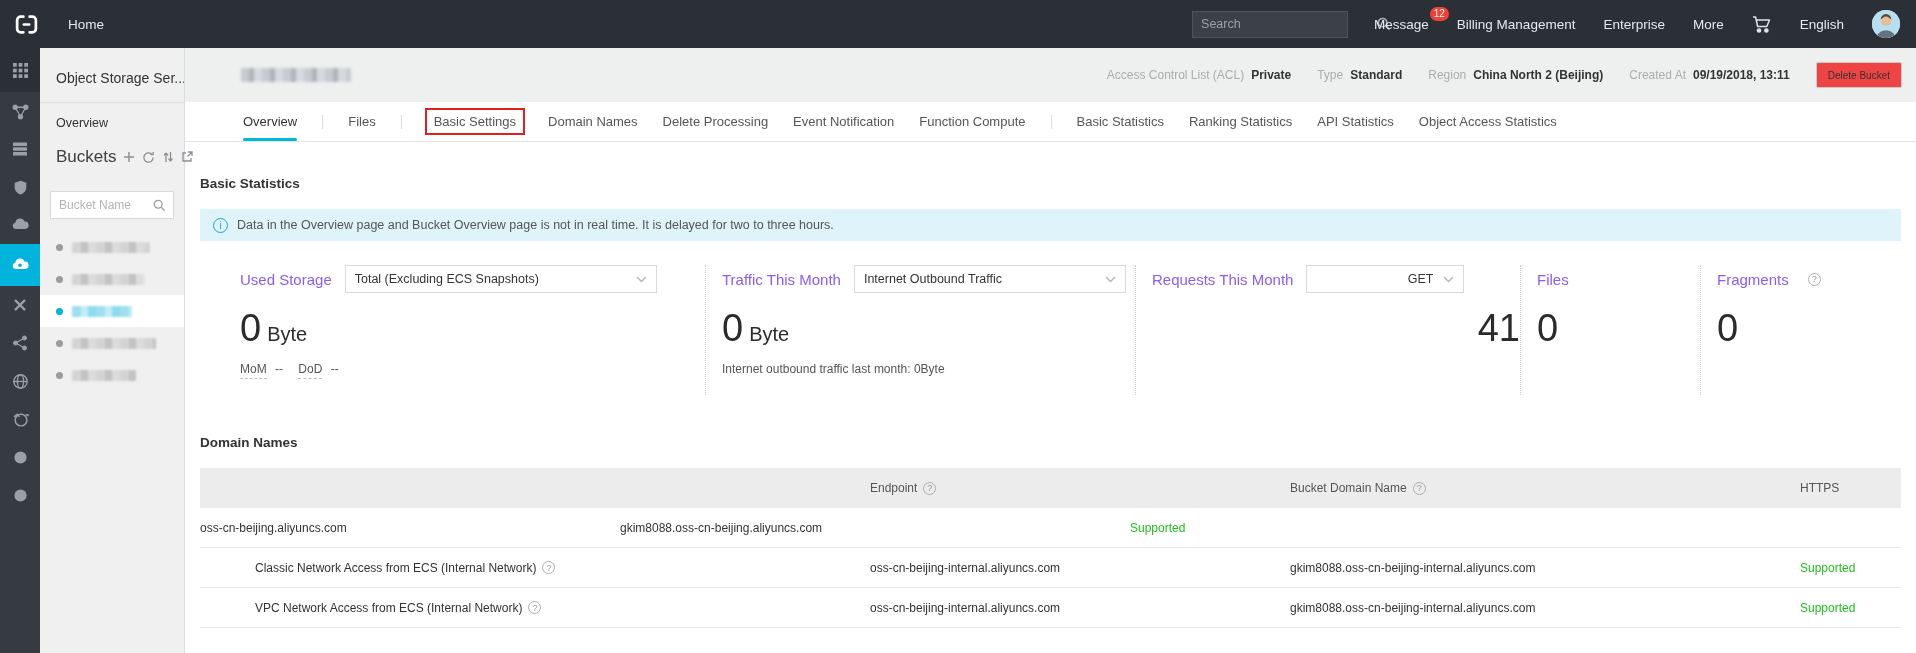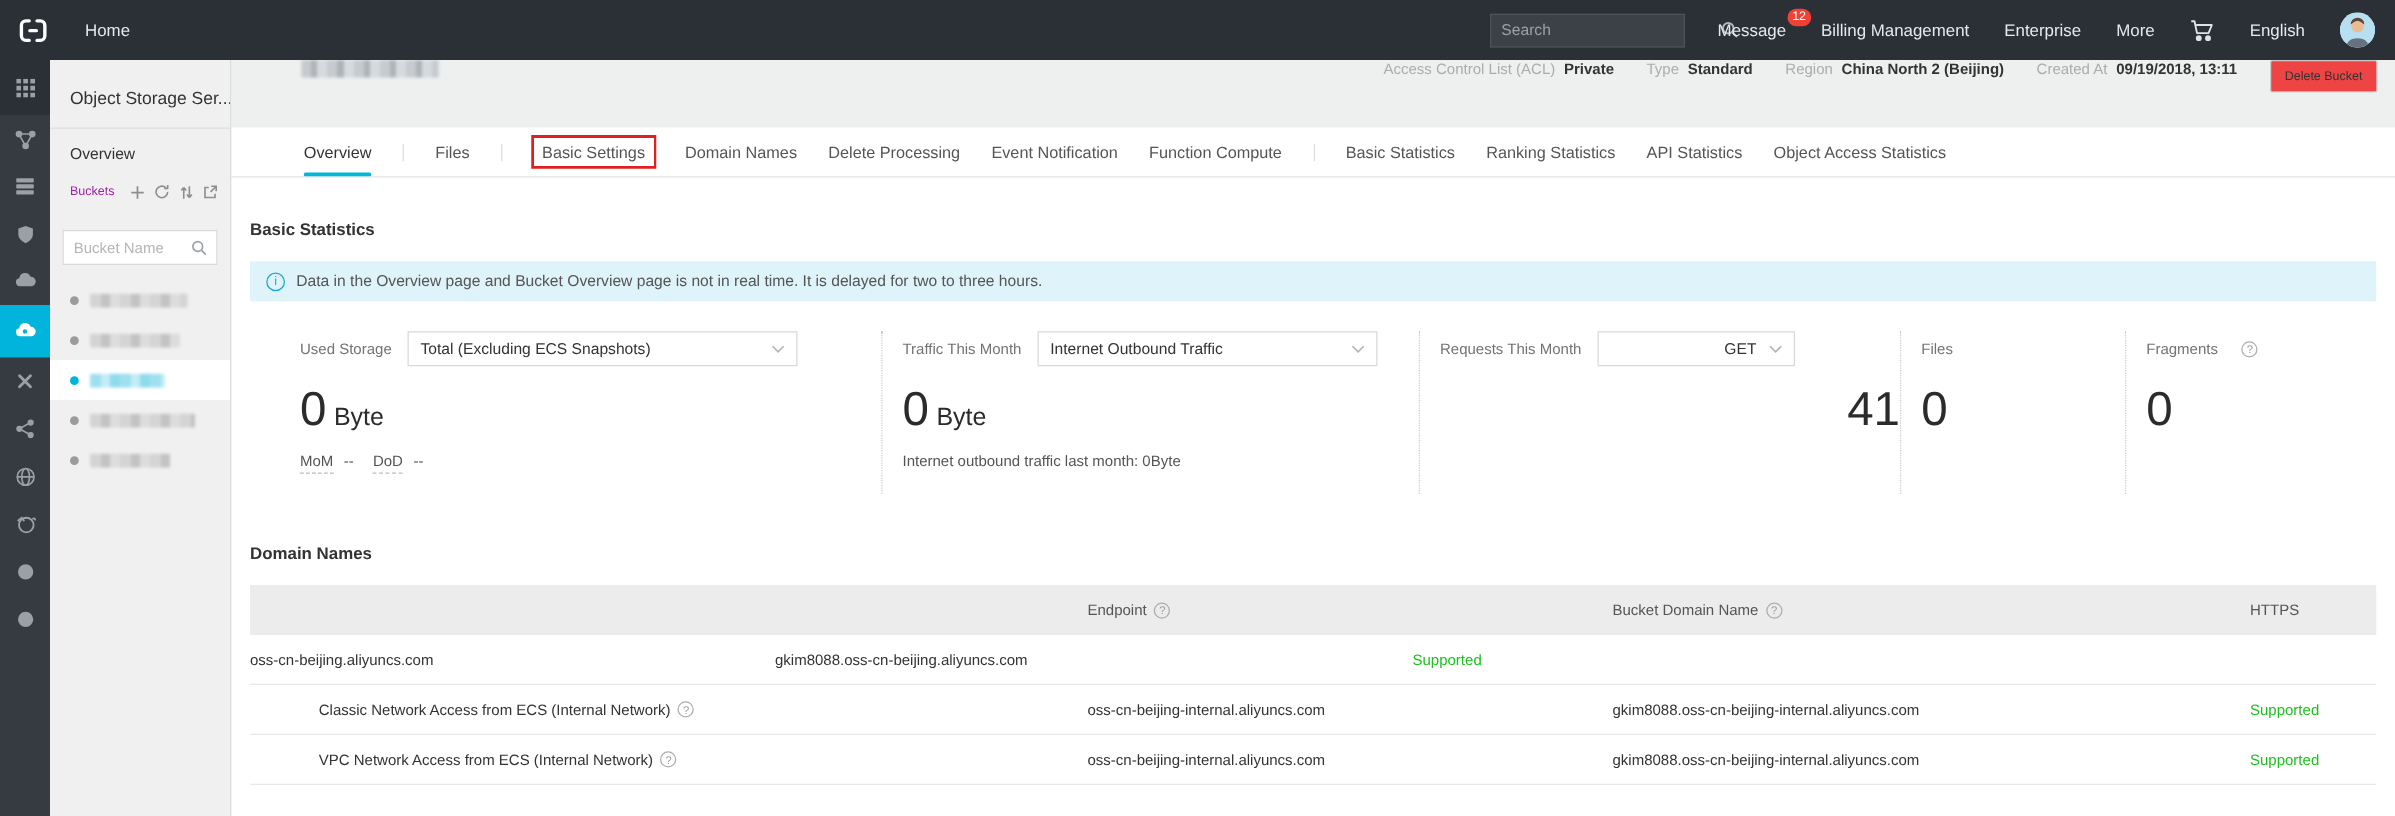--- a/index.html
+++ b/index.html
@@ -33,41 +33,41 @@
   .rail-item.first { height:44px; background:#2b3036; }
   .rail-item.active { background:#00b4dc; color:#fff; height:42px;}
 
   
   .sidebar { position:absolute; left:40px; top:48px; bottom:0; width:145px;
     background:#f0f0f0; border-right:1px solid #dcdcdc; z-index:3;}
   .sb-title { font-size:14px; color:#333; padding:22px 10px 0 16px; white-space:nowrap; overflow:hidden;}
   .sb-divider { border-bottom:1px solid #ddd; margin-top:16px;}
   .sb-overview { font-size:12.5px; color:#333; padding:13px 16px; cursor:pointer;}
   .sb-buckets { display:flex; align-items:center; padding:4px 10px 0 16px; }
-  .sb-buckets .lbl { font-size:10px; color:#a21caf; flex:1;}
+  .sb-buckets .lbl { font-size:17px; color:#404040; flex:1;}
   .sb-buckets .ic { color:#8a8f94; margin-left:7px; display:flex; cursor:pointer;}
   .sb-search { margin:24px 10px 0 10px; height:28px; background:#fff; border:1px solid #d9d9d9;
     display:flex; align-items:center;}
   .sb-search input { flex:1; border:none; outline:none; font-size:12px; color:#666;
     padding:0 8px; width:80px; font-family:"Liberation Sans",sans-serif; background:transparent;}
   .sb-search input::placeholder { color:#b5b5b5; }
   .sb-search .mag { padding:0 7px; display:flex; cursor:pointer; color:#9aa0a5;}
   .bucket-list { margin-top:12px; }
   .bucket-item { height:32px; display:flex; align-items:center; padding-left:16px; cursor:pointer;}
   .bucket-item .dot { width:7px; height:7px; border-radius:50%; background:#9b9b9b; margin-right:9px; flex:none;}
   .bucket-item .blurname { height:11px; border-radius:1px; filter:blur(1.2px);
     background:repeating-linear-gradient(90deg,#d4d4d4 0 9px,#c3c3c3 9px 16px,#dcdcdc 16px 24px);}
   .bucket-item.selected { background:#fff; }
   .bucket-item.selected .dot { background:#00b4dc; }
   .bucket-item.selected .blurname {
     background:repeating-linear-gradient(90deg,#9fe0f0 0 9px,#c2ecf6 9px 16px,#8edbee 16px 24px);}
 
   
   .main { position:absolute; left:185px; top:48px; right:0; bottom:0; background:#fff;}
-  .page-head { height:54px; background:#eef0f0; display:flex; align-items:flex-start; padding:0 14px;}
+  .page-head { height:54px; background:#eef0f0; display:flex; align-items:center; padding:0 14px;}
   .bucket-name-blur { width:110px; height:14px; margin-left:42px; filter:blur(1.4px); border-radius:1px;
     background:repeating-linear-gradient(90deg,#c7cbcf 0 8px,#aeb3b8 8px 13px,#d6dade 13px 21px);}
   .page-head .spacer { flex:1; }
   .meta { display:flex; align-items:center; font-size:12px; white-space:nowrap;}
   .meta .ml { color:#aaacae; margin-left:26px;}
   .meta .mv { color:#333; font-weight:bold; margin-left:7px;}
   .delete-btn { margin-left:26px; height:26px; padding:0 11px; background:#ef4444; border:1px solid #c9c9c9;
     border-radius:2px; font-size:10px; color:#333; cursor:pointer; font-family:"Liberation Sans",sans-serif;}
 
   
@@ -94,21 +94,21 @@
     font-size:9px; display:inline-flex; align-items:center; justify-content:center; margin-left:6px;
     vertical-align:1px; cursor:pointer;}
 
   
   .stats { display:flex; margin-top:24px; min-height:130px;}
   .stat-col { padding-left:16px; }
   .stat-col + .stat-col { border-left:1px dotted #ccc; }
   .sc1 { width:505px; padding-left:40px; border-left:none;}
   .sc2 { width:430px; } .sc3 { width:385px;text-align:right; } .sc4 { width:180px; } .sc5 { flex:1; }
   .stat-head { display:flex; align-items:center; height:28px;}
-  .stat-label { font-size:12px; color:#737373; margin-right:13px; white-space:nowrap;}
+  .stat-label { font-size:15px; color:#8b5cf6; margin-right:13px; white-space:nowrap;}
   .sel { height:28px; border:1px solid #d9d9d9; background:#fff; display:flex; align-items:center;
     padding:0 9px; font-size:12.5px; color:#333; cursor:pointer;}
   .sel .txt { flex:1; white-space:nowrap; overflow:hidden;}
   .sel .chev { color:#b5b5b5; margin-left:10px; display:flex;}
   .sel1 { width:312px; } .sel2 { width:272px; } .sel3 { width:158px; }
   .stat-value { margin-top:16px; color:#2b2b2b; line-height:1;}
   .stat-value .num { font-size:38px; }
   .stat-value .unit { font-size:20px; margin-left:6px;}
   .stat-sub { margin-top:15px; font-size:12px; color:#555;}
   .dashed { border-bottom:1px dashed #bbb; padding-bottom:2px; margin-right:5px; cursor:pointer;}

